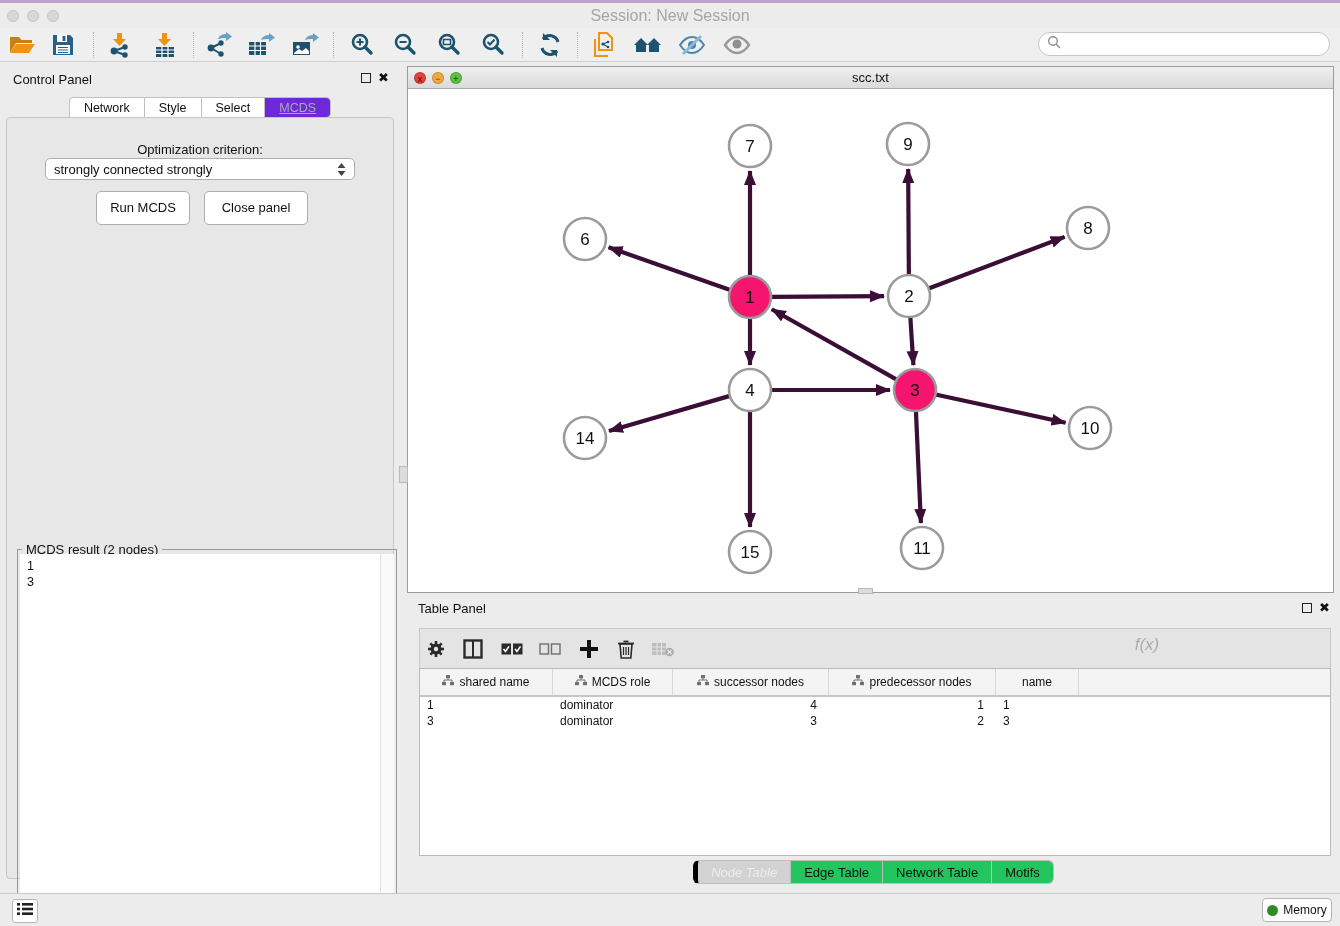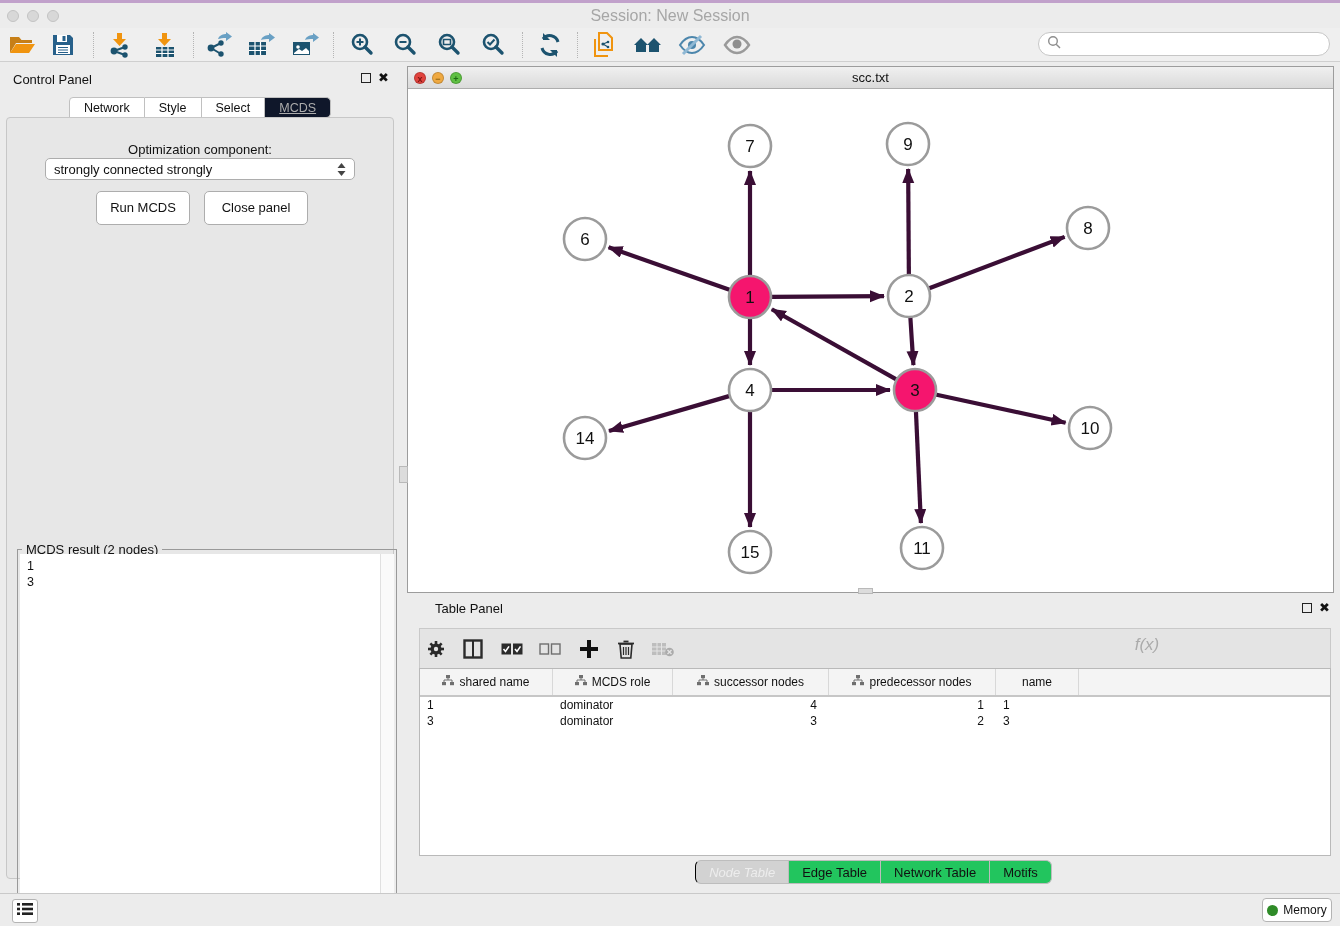--- a/index.html
+++ b/index.html
@@ -19,21 +19,21 @@
   #quick-search { left:1038px; top:32px; width:292px; height:24px; background:#fff; border:1px solid #C6C6C6; border-radius:12px; display:flex; align-items:center; padding-left:8px; }
 
   
   #control-panel { left:0; top:62px; width:400px; height:826px; background:#ECECEC; }
   #control-panel-title { left:13px; top:10px; font-size:13px; color:#111; }
   .panel-float { width:10px; height:10px; border:1.5px solid #222; }
   .panel-close { font-size:13px; font-weight:bold; color:#111; line-height:12px; }
   #cp-tabs { left:0; top:35px; width:400px; height:21px; display:flex; justify-content:center; }
   .cp-tab { height:21px; line-height:20px; padding:0 14px; font-size:12.5px; background:#fff; border:1px solid #C0C0C0; border-left:none; color:#111; }
   .cp-tab:first-child { border-left:1px solid #C0C0C0; border-radius:4px 0 0 0; }
-  .cp-tab.active { background:#0f172a; color:#ACACAC; border-radius:0 5px 5px 0;text-decoration:underline; }
+  .cp-tab.active { background:#6d28d9; color:#ACACAC; border-radius:0 5px 5px 0;text-decoration:underline; }
   #cp-pane { left:6px; top:55px; width:388px; height:762px; background:#E7E7E7; border:1px solid #C7C7C7; border-radius:4px; }
   #opt-label { width:100%; text-align:center; top:24px; font-size:13px; color:#111; }
   #opt-dropdown { left:38px; top:40px; width:310px; height:22px; background:#fff; border:1px solid #ADADAD; border-radius:5px; display:flex; align-items:center; padding:0 8px; font-size:13px; color:#111; }
   #opt-dropdown .spin { margin-left:auto; display:flex; flex-direction:column; gap:1px; }
   .pbtn { position:absolute; top:73px; height:34px; background:#fff; border:1px solid #ADADAD; border-radius:5px; font-size:13px; color:#111; text-align:center; line-height:20px; }
   #run-btn { left:89px; width:94px; }
   #close-btn { left:197px; width:104px; }
   #result-group { left:10px; top:431px; width:380px; height:380px; border:1px solid #999; }
   #result-title { position:absolute; left:4px; top:-8px; background:#E7E7E7; padding:0 4px; font-size:13px; color:#111; }
   #result-area { position:absolute; left:2px; top:4px; width:362px; height:372px; background:#fff; font-size:12.5px; color:#111; padding:4px 0 0 7px; line-height:16px; white-space:pre; }
@@ -42,32 +42,32 @@
   
   #net-window { left:407px; top:66px; width:927px; height:527px; background:#fff; border:1px solid #9C9C9C; }
   #net-titlebar { left:0; top:0; width:100%; height:22px; background:linear-gradient(#F0F0F0,#DADADA); border-bottom:1px solid #ADADAD; }
   #net-title { width:100%; text-align:center; line-height:21px; font-size:13px; color:#111; }
   .tl { position:absolute; top:5px; width:12px; height:12px; border-radius:50%; font-size:9px; font-weight:bold; text-align:center; line-height:12px; }
   #net-canvas { left:0; top:22px; width:925px; height:503px; background:#fff; }
   .grip { background:#DCDCDC; border:1px solid #B9B9B9; }
 
   
   #table-panel { left:407px; top:595px; width:933px; height:293px; background:#ECECEC; }
-  #tp-title { left:28px; top:6px; font-size:13px; color:#111; }
+  #tp-title { left:11px; top:6px; font-size:13px; color:#111; }
   #tp-toolbar { left:12px; top:33px; width:912px; height:40px; background:#E4E4E4; border:1px solid #C9C9C9; border-bottom:none; }
   .tp-btn { position:absolute; top:6px; width:30px; height:28px; display:flex; align-items:center; justify-content:center; }
   #fx-label { font-family:Liberation Sans, sans-serif; font-style:italic; font-size:17px; color:#ABABAB; }
   #data-table { left:12px; top:73px; width:912px; height:188px; background:#fff; border:1px solid #B9B9B9; overflow:hidden; }
   #thead { display:flex; height:28px; background:#F4F4F4; border-bottom:2px solid #C6C6C6; }
   .th { display:flex; align-items:center; justify-content:center; gap:5px; font-size:12px; color:#111; border-right:1px solid #D8D8D8; }
   .trow { display:flex; height:16px; font-size:12px; color:#111; }
   .td { overflow:hidden; white-space:nowrap; }
   #tp-tabs { left:0; top:265px; width:933px; display:flex; justify-content:center; }
   .tp-tab { height:24px; line-height:23px; padding:0 13px; font-size:13px; background:#22c55e; border:1px solid #BDBDBD; border-left:none; color:#111; }
-  .tp-tab:first-child { border-left:1px solid #000000; border-radius:6px 0 0 6px;font-style:italic; }
+  .tp-tab:first-child { border-left:5px solid #000000; border-radius:6px 0 0 6px;font-style:italic; }
   .tp-tab:last-child { border-radius:0 6px 6px 0; }
   .tp-tab.active { background:#D2D2D2; color:#EDEDED; }
 
   
   #status-bar { left:0; top:893px; width:1340px; height:33px; background:#ECECEC; border-top:1px solid #C9C9C9; }
   #list-btn { left:12px; top:5px; width:26px; height:24px; background:#fff; border:1px solid #B4B4B4; border-radius:3px; display:flex; align-items:center; justify-content:center; }
   #memory-btn { left:1262px; top:4px; width:70px; height:24px; background:#fff; border:1px solid #B4B4B4; border-radius:4px; display:flex; align-items:center; justify-content:center; gap:5px; font-size:12px; color:#111; }
   #memory-dot { width:11px; height:11px; border-radius:50%; }
 </style>
 </head>
@@ -221,21 +221,21 @@
   <div class="abs" id="control-panel-title">Control Panel</div>
   <div class="abs panel-float" style="left:361px; top:11px"></div>
   <div class="abs panel-close" style="left:378px; top:10px">✖</div>
   <div class="abs" id="cp-tabs">
       <span class="cp-tab">Network</span>
       <span class="cp-tab">Style</span>
       <span class="cp-tab">Select</span>
       <span class="cp-tab active">MCDS</span>
     </div>
   <div class="abs" id="cp-pane">
-    <div class="abs" id="opt-label">Optimization component:</div>
+    <div class="abs" id="opt-label">Optimization criterion:</div>
     <div class="abs" id="opt-dropdown">
       <span>strongly connected strongly</span>
       <span class="spin">
         <svg width="9" height="6" viewBox="0 0 9 6">
             <path d="M4.5 0 L8.5 5 H0.5 Z" fill="#444"></path>
           </svg>
         <svg width="9" height="6" viewBox="0 0 9 6">
             <path d="M4.5 6 L8.5 1 H0.5 Z" fill="#444"></path>
           </svg>
       </span>

